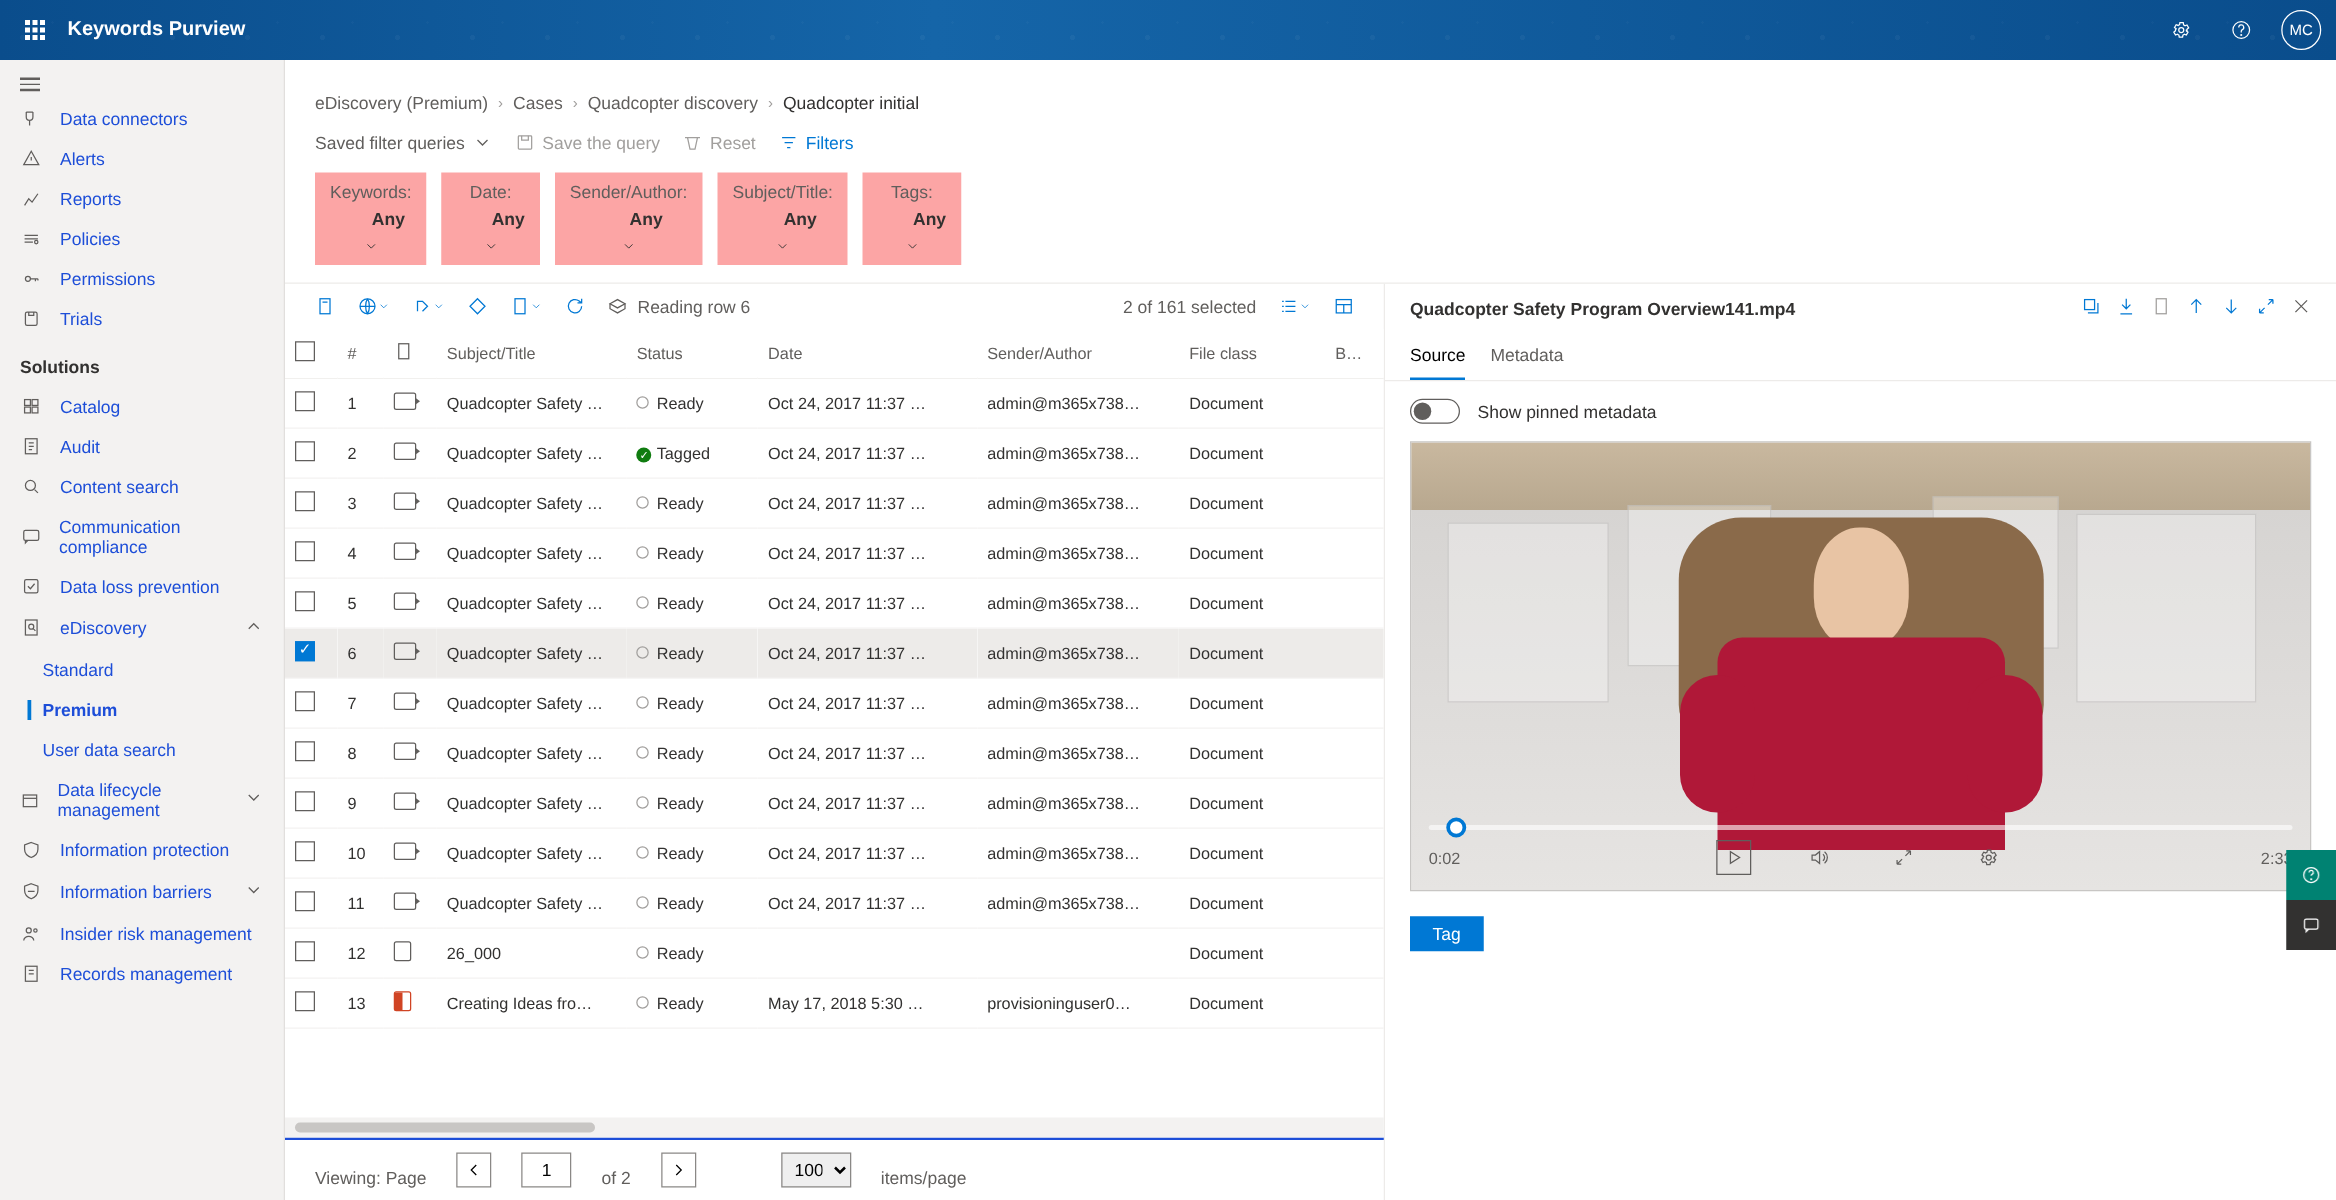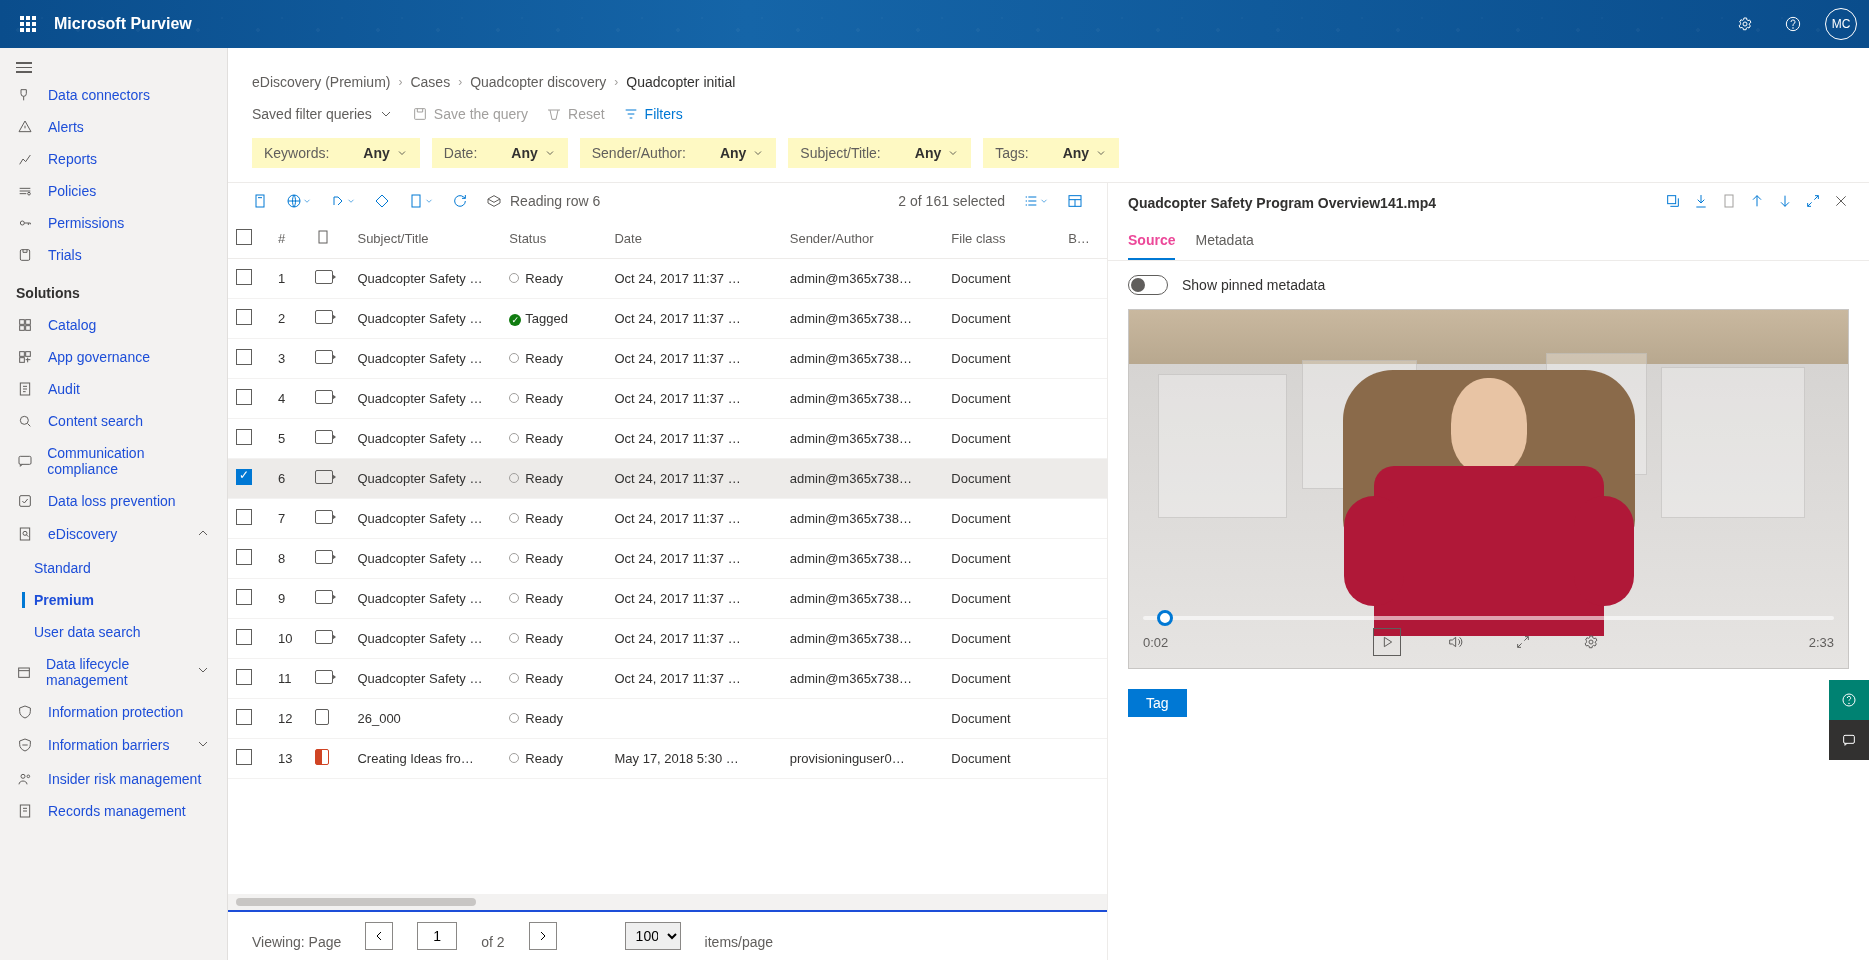--- a/index.html
+++ b/index.html
@@ -39,21 +39,21 @@
 .main { flex: 1; display: flex; flex-direction: column; min-width: 0; background: #fff; }
 .breadcrumb { padding: 26px 24px 16px; display: flex; align-items: center; gap: 8px; color: #605e5c; }
 .breadcrumb .crumb { cursor: pointer; }
 .breadcrumb .sep { color: #a19f9d; font-size: 12px; }
 .breadcrumb .crumb.current { color: #323130; }
 .toolbar-row { display: flex; align-items: center; gap: 18px; padding: 0 24px 16px; color: #605e5c; }
 .toolbar-item { display: flex; align-items: flex-end; gap: 6px; cursor: pointer; font-size: 14px; }
 .toolbar-item.disabled { color: #a19f9d; cursor: default; }
 
 .filter-pills { display: flex; gap: 12px; padding: 0 24px 14px; }
-.pill { background: #fef9c3; border: none; padding: 7px 12px; display: flex; align-items: center; gap: 6px; cursor: pointer; color: #323130; font-size: 14px; }
+.pill { background: #fca5a5; border: none; padding: 7px 12px; display: flex; align-items: center; gap: 6px; cursor: pointer; color: #323130; font-size: 14px; flex-direction: column; }
 .pill .lbl { color: #605e5c; }
 .pill .val { font-weight: 600; margin-left: 28px; }
 
 
 .content-split { flex: 1; display: flex; min-height: 0; border-top: 1px solid #edebe9; }
 .list-pane { width: 880px; display: flex; flex-direction: column; border-right: 1px solid #edebe9; }
 .list-toolbar { display: flex; align-items: center; padding: 10px 24px; gap: 18px; color: #0078d4; }
 .lt-icon { cursor: pointer; display: flex; align-items: center; }
 .lt-spacer { flex: 1; }
 .reading { color: #605e5c; display: flex; align-items: center; gap: 8px; }
@@ -84,21 +84,21 @@
 .pager select { width: 56px; }
 
 
 .detail-pane { flex: 1; display: flex; flex-direction: column; min-width: 0; }
 .detail-header { display: flex; align-items: center; padding: 10px 20px; gap: 12px; }
 .detail-title { font-weight: 600; flex: 1; }
 .dh-icon { color: #0078d4; cursor: pointer; }
 .dh-icon.close { color: #605e5c; }
 .tabs { display: flex; gap: 20px; padding: 0 20px; border-bottom: 1px solid #edebe9; }
 .tab { padding: 10px 0; cursor: pointer; color: #605e5c; border-bottom: 2px solid transparent; }
-.tab.active { color: #ec4899; border-bottom-color: #0078d4; font-weight: 700; }
+.tab.active { color: #000000; border-bottom-color: #0078d4; font-weight: 400; }
 .meta-toggle { display: flex; align-items: center; gap: 14px; padding: 14px 20px; }
 .toggle { width: 40px; height: 20px; border-radius: 10px; border: 1px solid #605e5c; position: relative; cursor: pointer; }
 .toggle::after { content: ""; position: absolute; left: 2px; top: 2px; width: 14px; height: 14px; border-radius: 50%; background: #605e5c; }
 
 .video-box { margin: 0 20px; border: 1px solid #c8c6c4; aspect-ratio: 16/9; max-height: 360px; background: linear-gradient(180deg, #c9b89f 0%, #b8a88f 15%, #d6d4d2 15%, #e6e4e2 100%); position: relative; overflow: hidden; }
 .video-scene { position: absolute; inset: 0; }
 .panel { position: absolute; background: rgba(255,255,255,.3); border: 1px solid rgba(180,178,176,.5); }
 .person { position: absolute; left: 50%; bottom: 0; transform: translateX(-50%); width: 260px; height: 290px; }
 .person .head { width: 76px; height: 96px; background: #e8c4a4; border-radius: 48% 48% 42% 42%; margin: 0 auto; position: relative; }
 .person .hair { position: absolute; top: -8px; left: -16px; right: -16px; height: 180px; background: #8a6a4a; border-radius: 50px 50px 30px 30px; z-index: -1; }
@@ -135,21 +135,21 @@
           <span></span>
           <span></span>
           <span></span>
           <span></span>
           <span></span>
           <span></span>
           <span></span>
           <span></span>
         </div>
     </div>
-    <div class="brand">Microsoft Purview</div>
+    <div class="brand">Keywords Purview</div>
     <div class="top-actions">
       <div class="top-icon">
           <svg viewBox="0 0 24 24">
             <circle cx="12" cy="12" r="3"></circle>
             <path d="M19 12a7 7 0 0 0-.1-1l2-1.6-2-3.4-2.4.9a7 7 0 0 0-1.7-1L14.4 3h-4l-.4 2.5a7 7 0 0 0-1.7 1l-2.4-.9-2 3.4 2 1.6A7 7 0 0 0 5 12a7 7 0 0 0 .1 1l-2 1.6 2 3.4 2.4-.9a7 7 0 0 0 1.7 1l.4 2.5h4l.4-2.5a7 7 0 0 0 1.7-1l2.4.9 2-3.4-2-1.6c0-.3.1-.7.1-1z"></path>
           </svg>
         </div>
       <div class="top-icon">
           <svg viewBox="0 0 24 24">
             <circle cx="12" cy="12" r="10"></circle>
@@ -230,31 +230,20 @@
           <div class="nav-item">
             <span class="ni-icon">
               <svg viewBox="0 0 24 24">
                 <rect x="4" y="4" width="7" height="7"></rect>
                 <rect x="13" y="4" width="7" height="7"></rect>
                 <rect x="4" y="13" width="7" height="7"></rect>
                 <rect x="13" y="13" width="7" height="7"></rect>
               </svg>
             </span>
             <span>Catalog</span>
-          </div>
-          <div class="nav-item">
-            <span class="ni-icon">
-              <svg viewBox="0 0 24 24">
-                <rect x="4" y="4" width="7" height="7"></rect>
-                <rect x="13" y="4" width="7" height="7"></rect>
-                <rect x="4" y="13" width="7" height="7"></rect>
-                <path d="M16 13v7M13 16h7"></path>
-              </svg>
-            </span>
-            <span>App governance</span>
           </div>
           <div class="nav-item">
             <span class="ni-icon">
               <svg viewBox="0 0 24 24">
                 <rect x="5" y="3" width="14" height="18"></rect>
                 <path d="M9 8h6M9 12h6M9 16h4"></path>
               </svg>
             </span>
             <span>Audit</span>
           </div>

